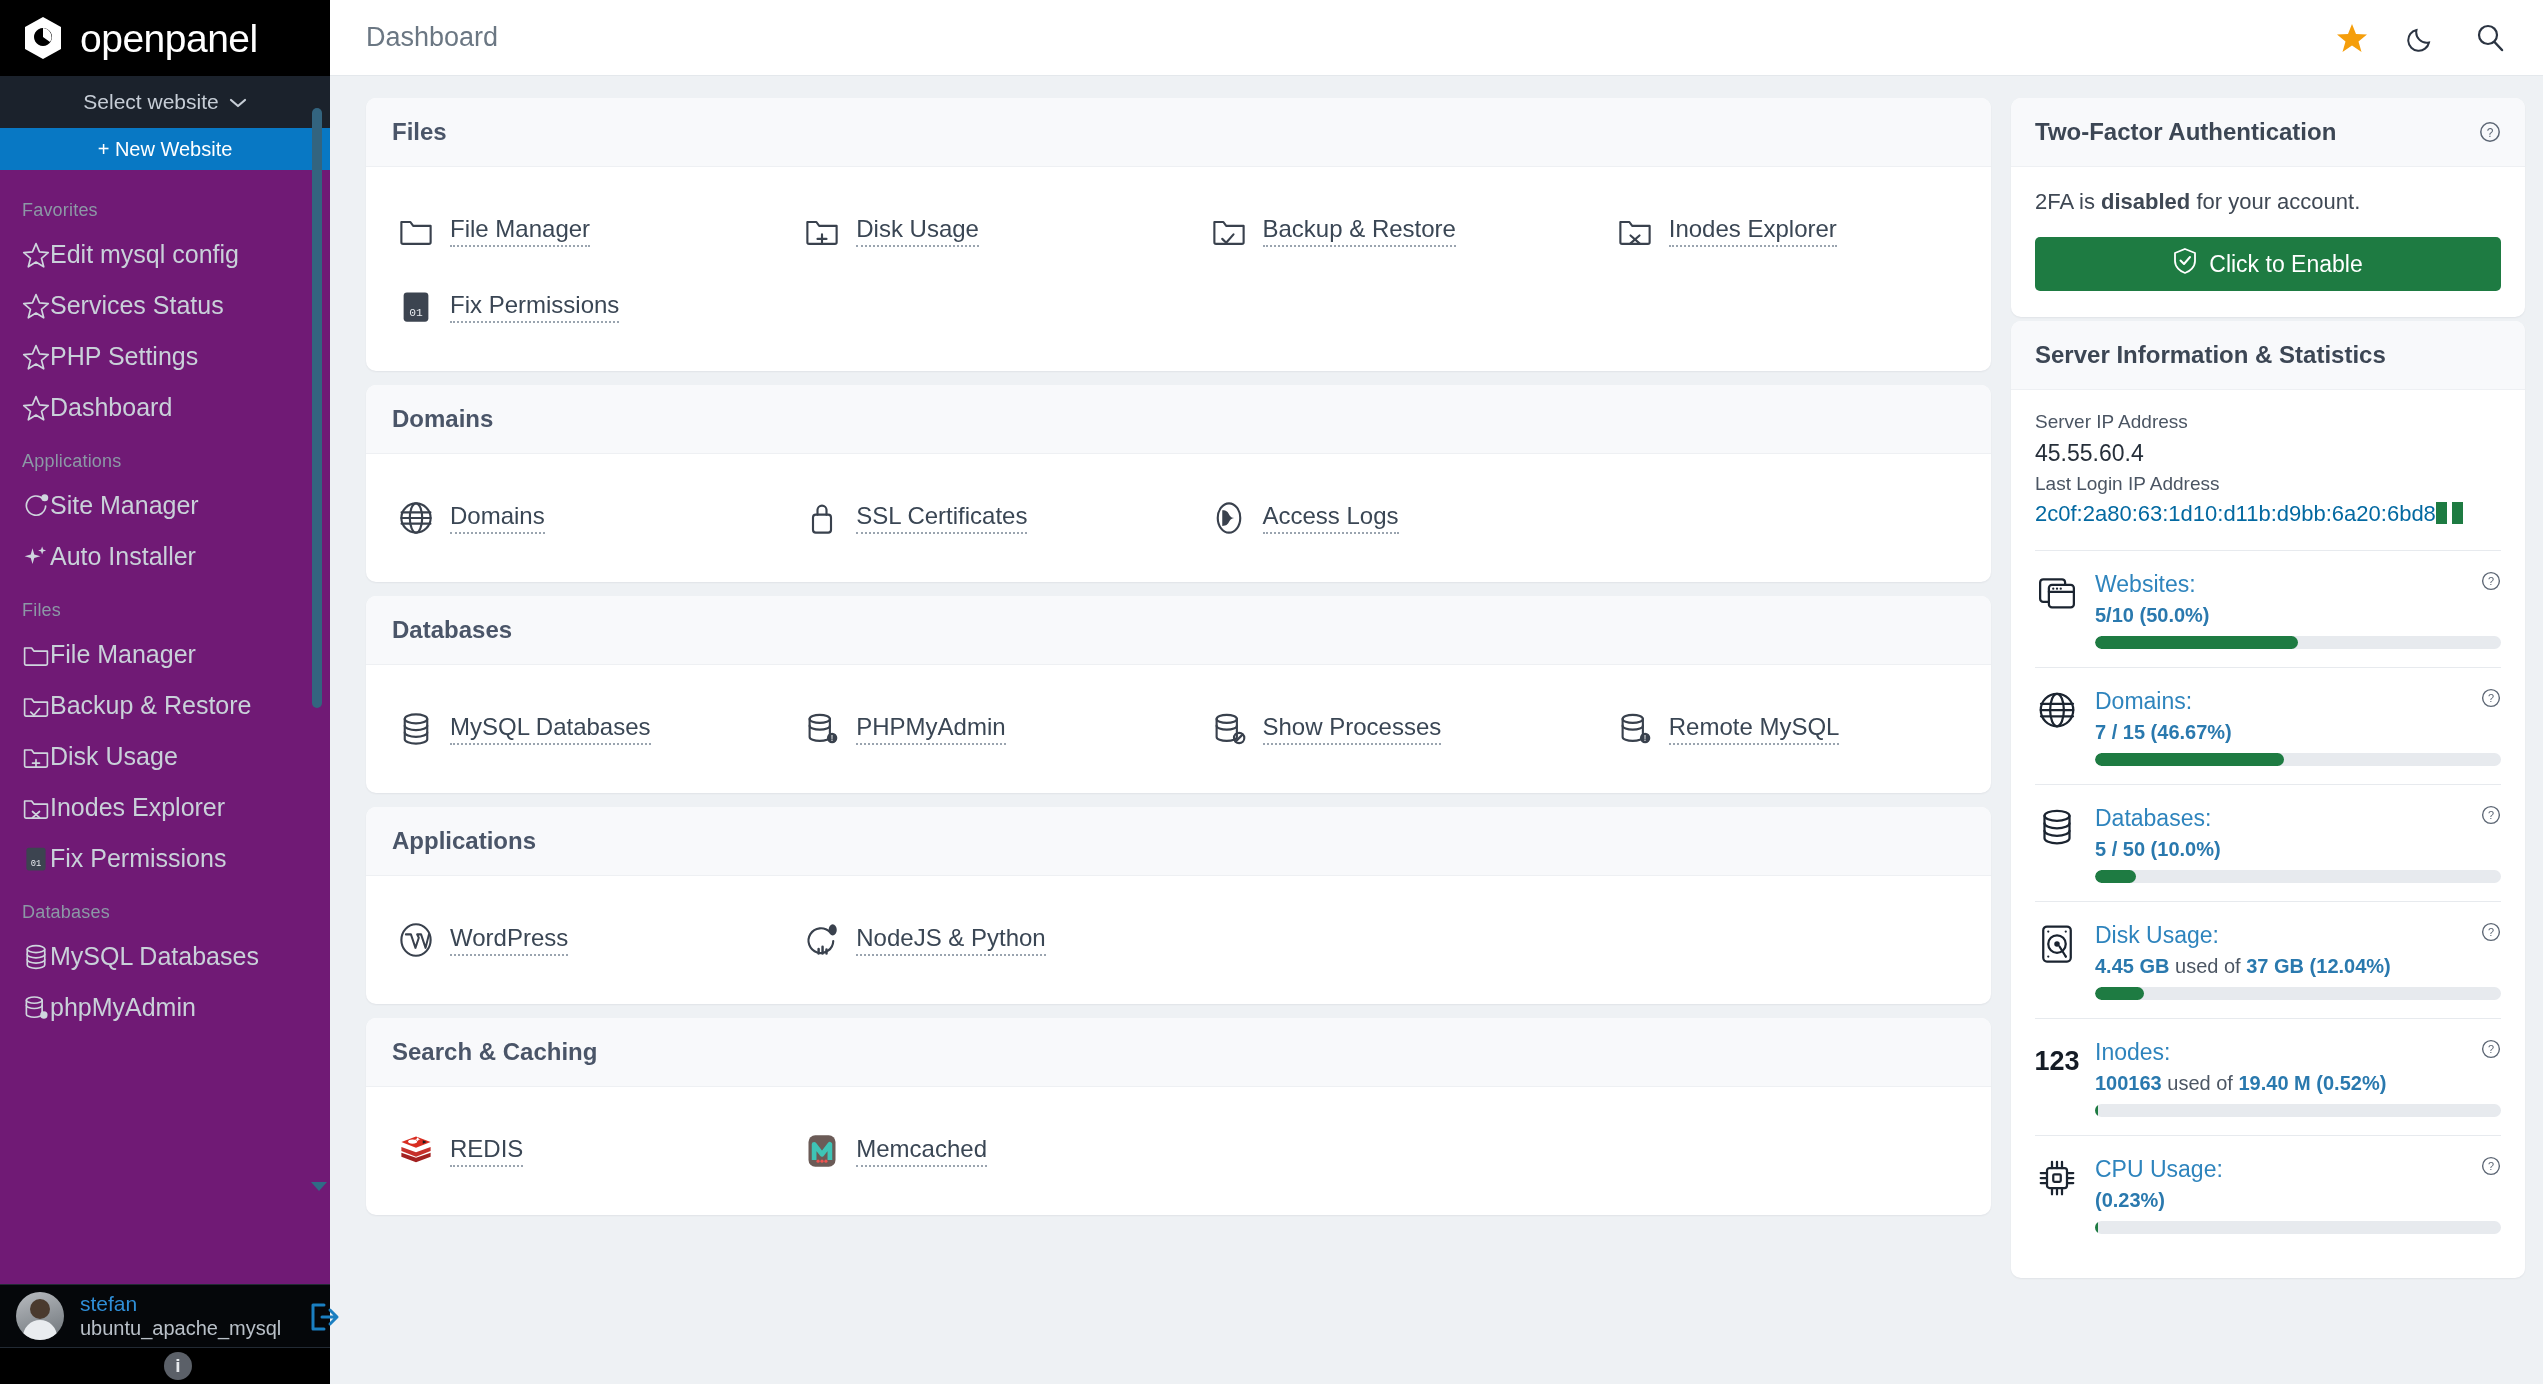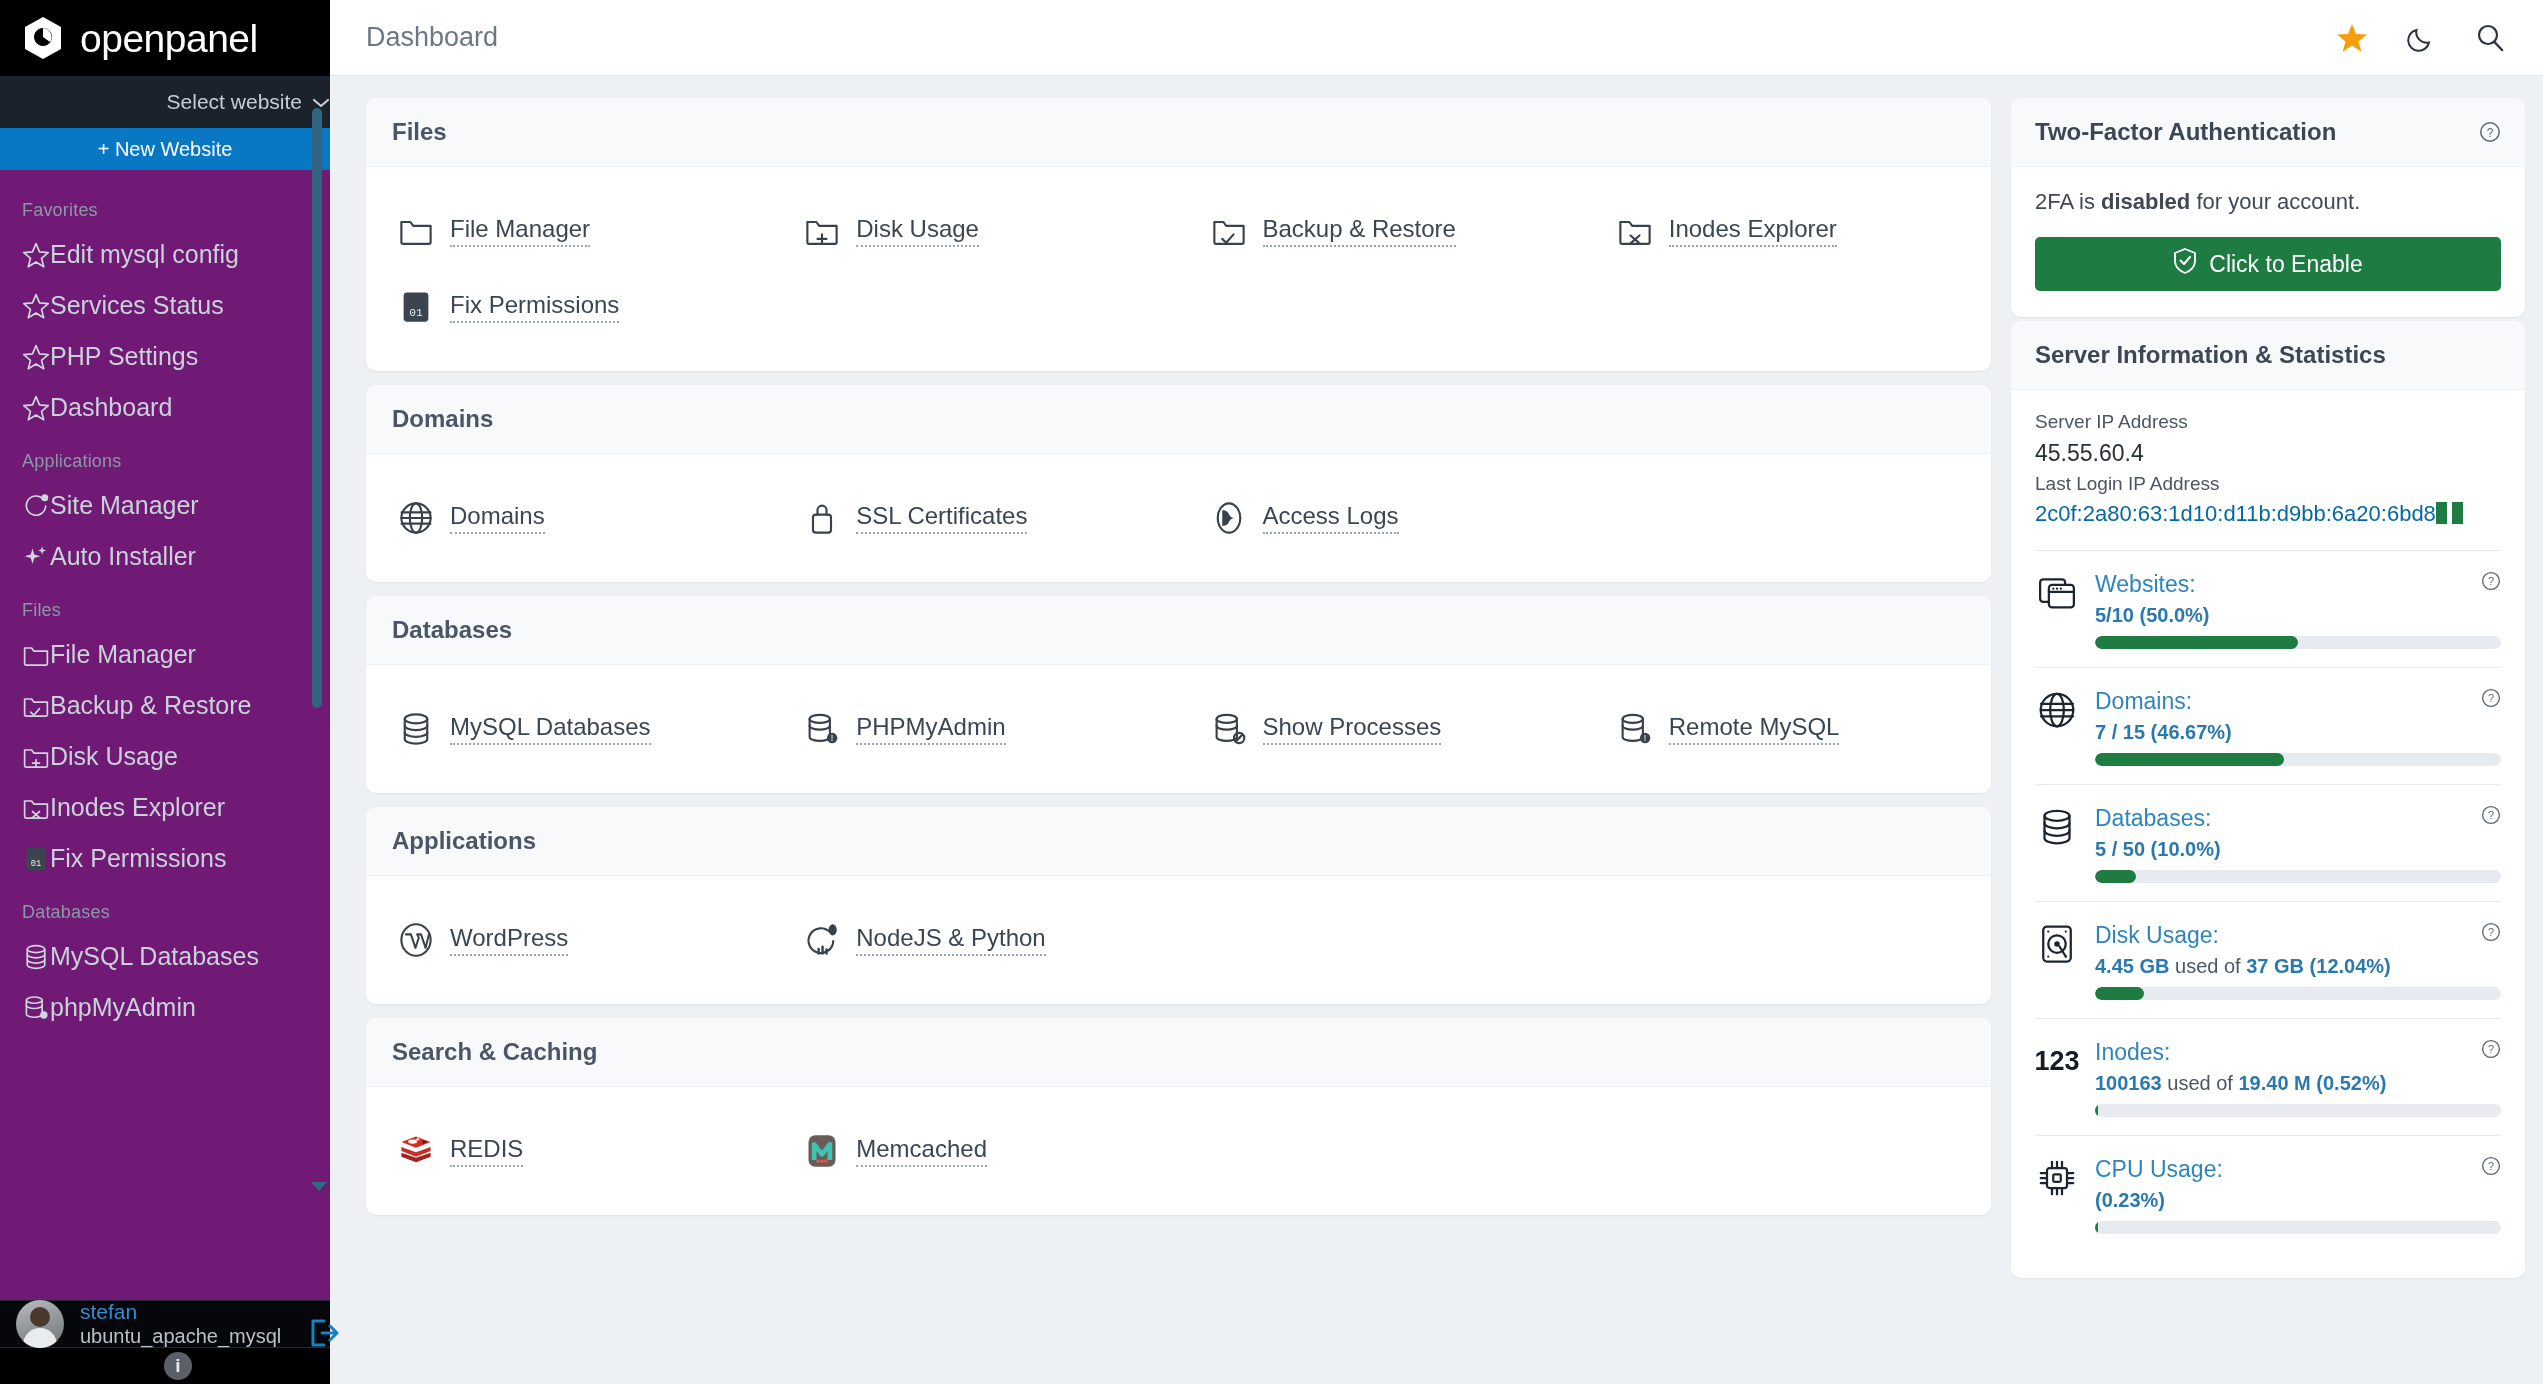--- a/index.html
+++ b/index.html
@@ -22,21 +22,21 @@
     display: flex; align-items: center; gap: 16px;
     padding-left: 22px;
   }
   .brand-logo { width: 42px; height: 46px; flex-shrink: 0; }
   .brand-name {
     color: #fff; font-size: 39px; font-weight: 400;
     letter-spacing: -0.5px; line-height: 1;
   }
   .select-website {
     height: 52px; background: #1b222c;
-    display: flex; align-items: center; justify-content: flex-end;
+    display: flex; align-items: center; justify-content: center;
     gap: 10px; color: #c6cdd6; font-size: 21px; cursor: pointer;
   }
   .chev-down { display:block; }
   .new-website {
     height: 42px; background: #0878c4;
     display: flex; align-items: center; justify-content: center;
     gap: 8px; color: #fff; font-size: 20px; cursor: pointer;
   }
   .nav-scroll {
     flex: 1; overflow: hidden; position: relative;
@@ -64,21 +64,21 @@
     background: #33647f; border-radius: 5px;
   }
   .sb-caret {
     position: absolute; right: 3px; top: 1182px;
     width: 0; height: 0;
     border-left: 8px solid transparent;
     border-right: 8px solid transparent;
     border-top: 9px solid #2f6b86;
   }
   .user-bar {
-    height: 48px; background: #05070a;
+    height: 64px; background: #05070a;
     border-top: 1px solid #222a34; border-bottom: 1px solid #222a34;
     display: flex; align-items: center; gap: 16px; padding-left: 16px;
     position: relative;
   }
   .avatar {
     width: 48px; height: 48px; border-radius: 50%;
     background: linear-gradient(160deg,#b9bcc0 0%,#8e9398 55%,#6d7378 100%);
     flex-shrink: 0; position: relative; overflow: hidden;
   }
   .avatar::before {

